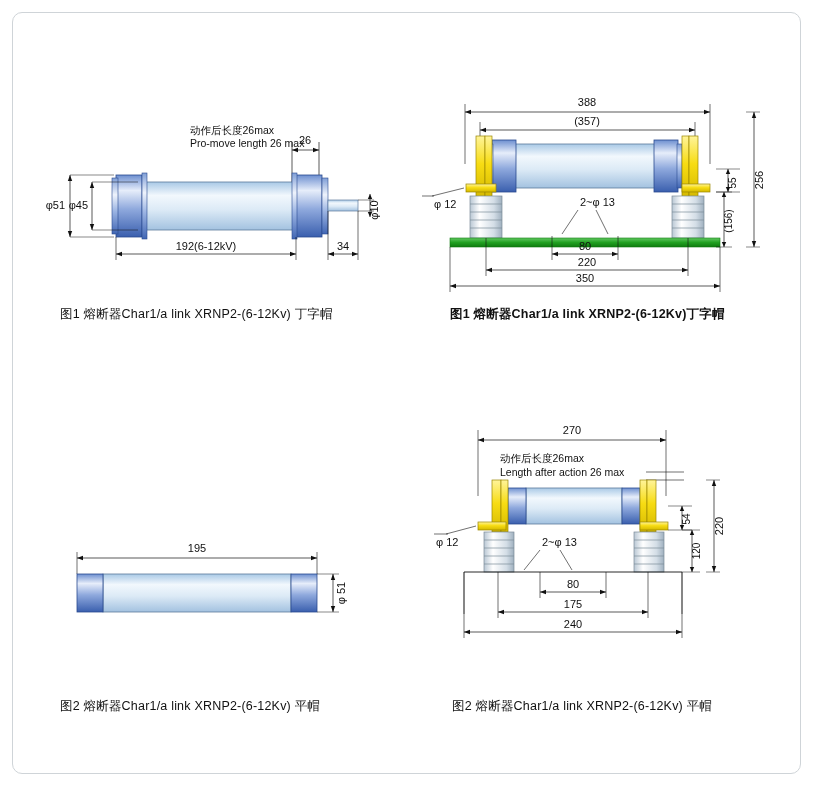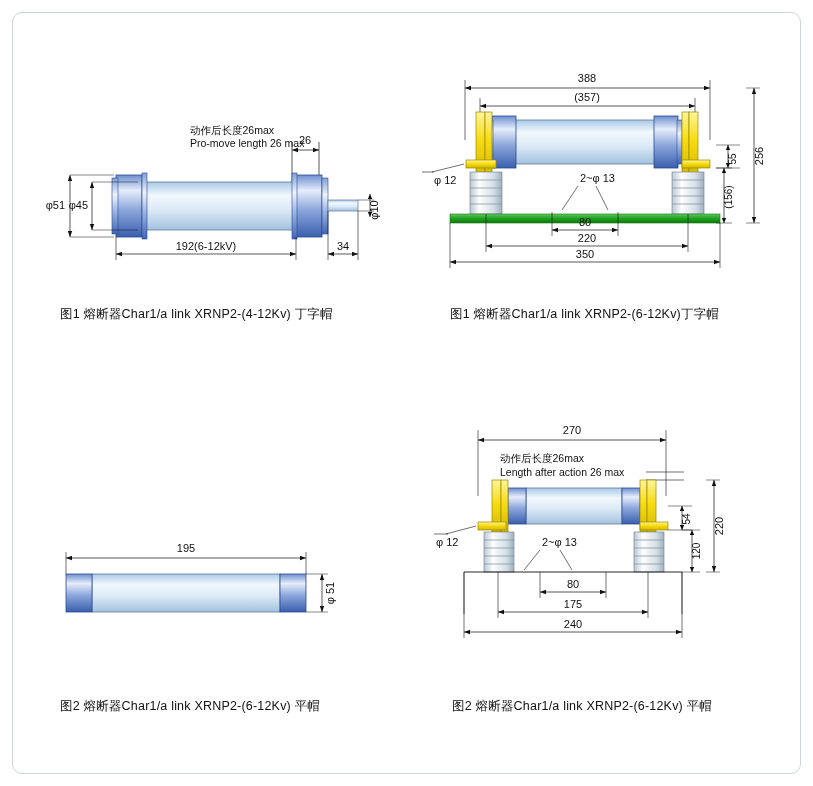--- a/index.html
+++ b/index.html
@@ -151,23 +151,23 @@
       <g>
         <line x1="298" y1="91" x2="298" y2="140" stroke="#111" stroke-width="0.6"></line>
         <line x1="328" y1="91" x2="328" y2="140" stroke="#111" stroke-width="0.6"></line>
         <line x1="298" y1="134" x2="328" y2="134" stroke="#111" stroke-width="0.7"></line>
         <path d="M298 134 l6 -2.2 v4.4 z" fill="#111"></path>
         <path d="M328 134 l-6 -2.2 v4.4 z" fill="#111"></path>
         <text class="dim" x="313" y="130" text-anchor="middle">34</text>
       </g>
     </svg>
   </div>
-  <div class="cap" style="left:60px;top:306px;">图1 熔断器Char1/a link  XRNP2-(4-12Kv) 丁字帽</div>
-
-  <div class="fig" style="left:420px;top:60px;width:360px;height:220px;">
+  <div class="cap" style="left:60px;top:306px;">图1 熔断器Char1/a link  XRNP2-(6-12Kv) 丁字帽</div>
+
+  <div class="fig" style="left:420px;top:84px;width:360px;height:220px;">
     <svg width="360" height="220" viewBox="0 0 360 220">
 
       <g>
         <line x1="45" y1="20" x2="45" y2="80" stroke="#111" stroke-width="0.6"></line>
         <line x1="290" y1="20" x2="290" y2="80" stroke="#111" stroke-width="0.6"></line>
         <line x1="45" y1="28" x2="290" y2="28" stroke="#111" stroke-width="0.7"></line>
         <path d="M45 28 l6 -2.2 v4.4 z" fill="#111"></path>
         <path d="M290 28 l-6 -2.2 v4.4 z" fill="#111"></path>
         <text class="dim" x="167" y="22" text-anchor="middle">388</text>
       </g>
@@ -272,23 +272,23 @@
       <g>
         <line x1="30" y1="163" x2="30" y2="208" stroke="#111" stroke-width="0.6"></line>
         <line x1="300" y1="163" x2="300" y2="208" stroke="#111" stroke-width="0.6"></line>
         <line x1="30" y1="202" x2="300" y2="202" stroke="#111" stroke-width="0.7"></line>
         <path d="M30 202 l6 -2.2 v4.4 z" fill="#111"></path>
         <path d="M300 202 l-6 -2.2 v4.4 z" fill="#111"></path>
         <text class="dim" x="165" y="198" text-anchor="middle">350</text>
       </g>
     </svg>
   </div>
-  <div class="cap" style="left:450px;top:306px;">图1 熔断器Char1/a link  XRNP2-(6-12Kv)丁字帽</div>
-
-  <div class="fig" style="left:36px;top:522px;width:330px;height:110px;">
+  <div class="cap" style="left:450px;top:306px;font-weight:bold;">图1 熔断器Char1/a link  XRNP2-(6-12Kv)丁字帽</div>
+
+  <div class="fig" style="left:47px;top:522px;width:330px;height:110px;">
     <svg width="330" height="110" viewBox="0 0 330 110">
 
       <g>
         <line x1="30" y1="30" x2="30" y2="52" stroke="#111" stroke-width="0.6"></line>
         <line x1="270" y1="30" x2="270" y2="52" stroke="#111" stroke-width="0.6"></line>
         <line x1="30" y1="36" x2="270" y2="36" stroke="#111" stroke-width="0.7"></line>
         <path d="M30 36 l6 -2.2 v4.4 z" fill="#111"></path>
         <path d="M270 36 l-6 -2.2 v4.4 z" fill="#111"></path>
         <text class="dim" x="150" y="30" text-anchor="middle">195</text>
       </g>

